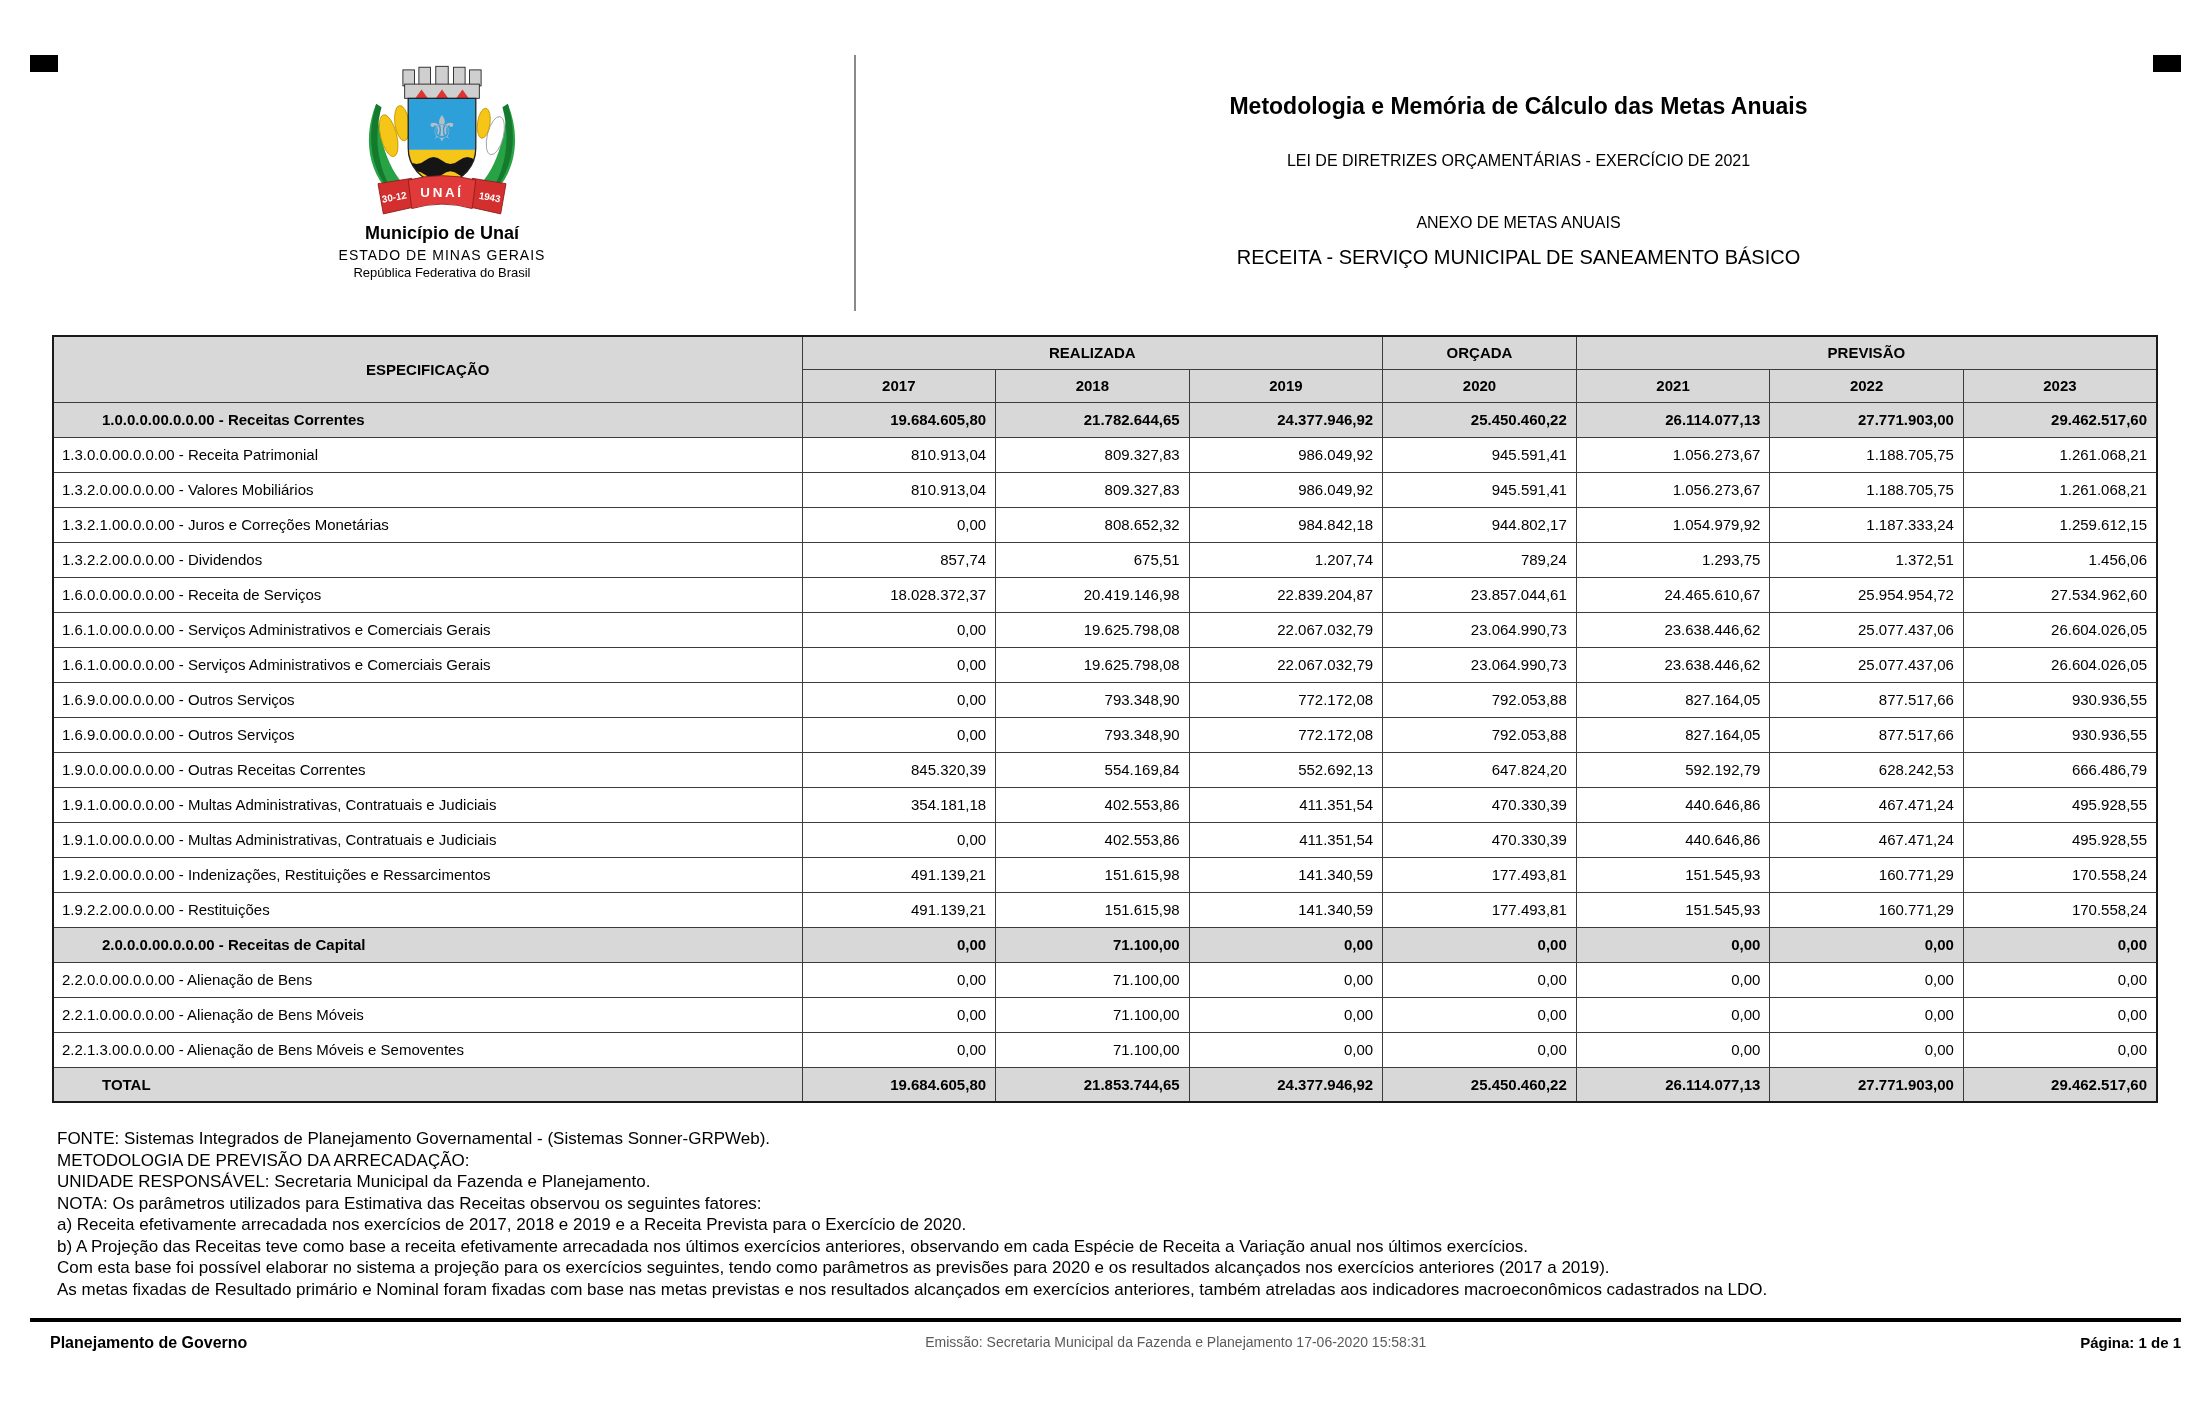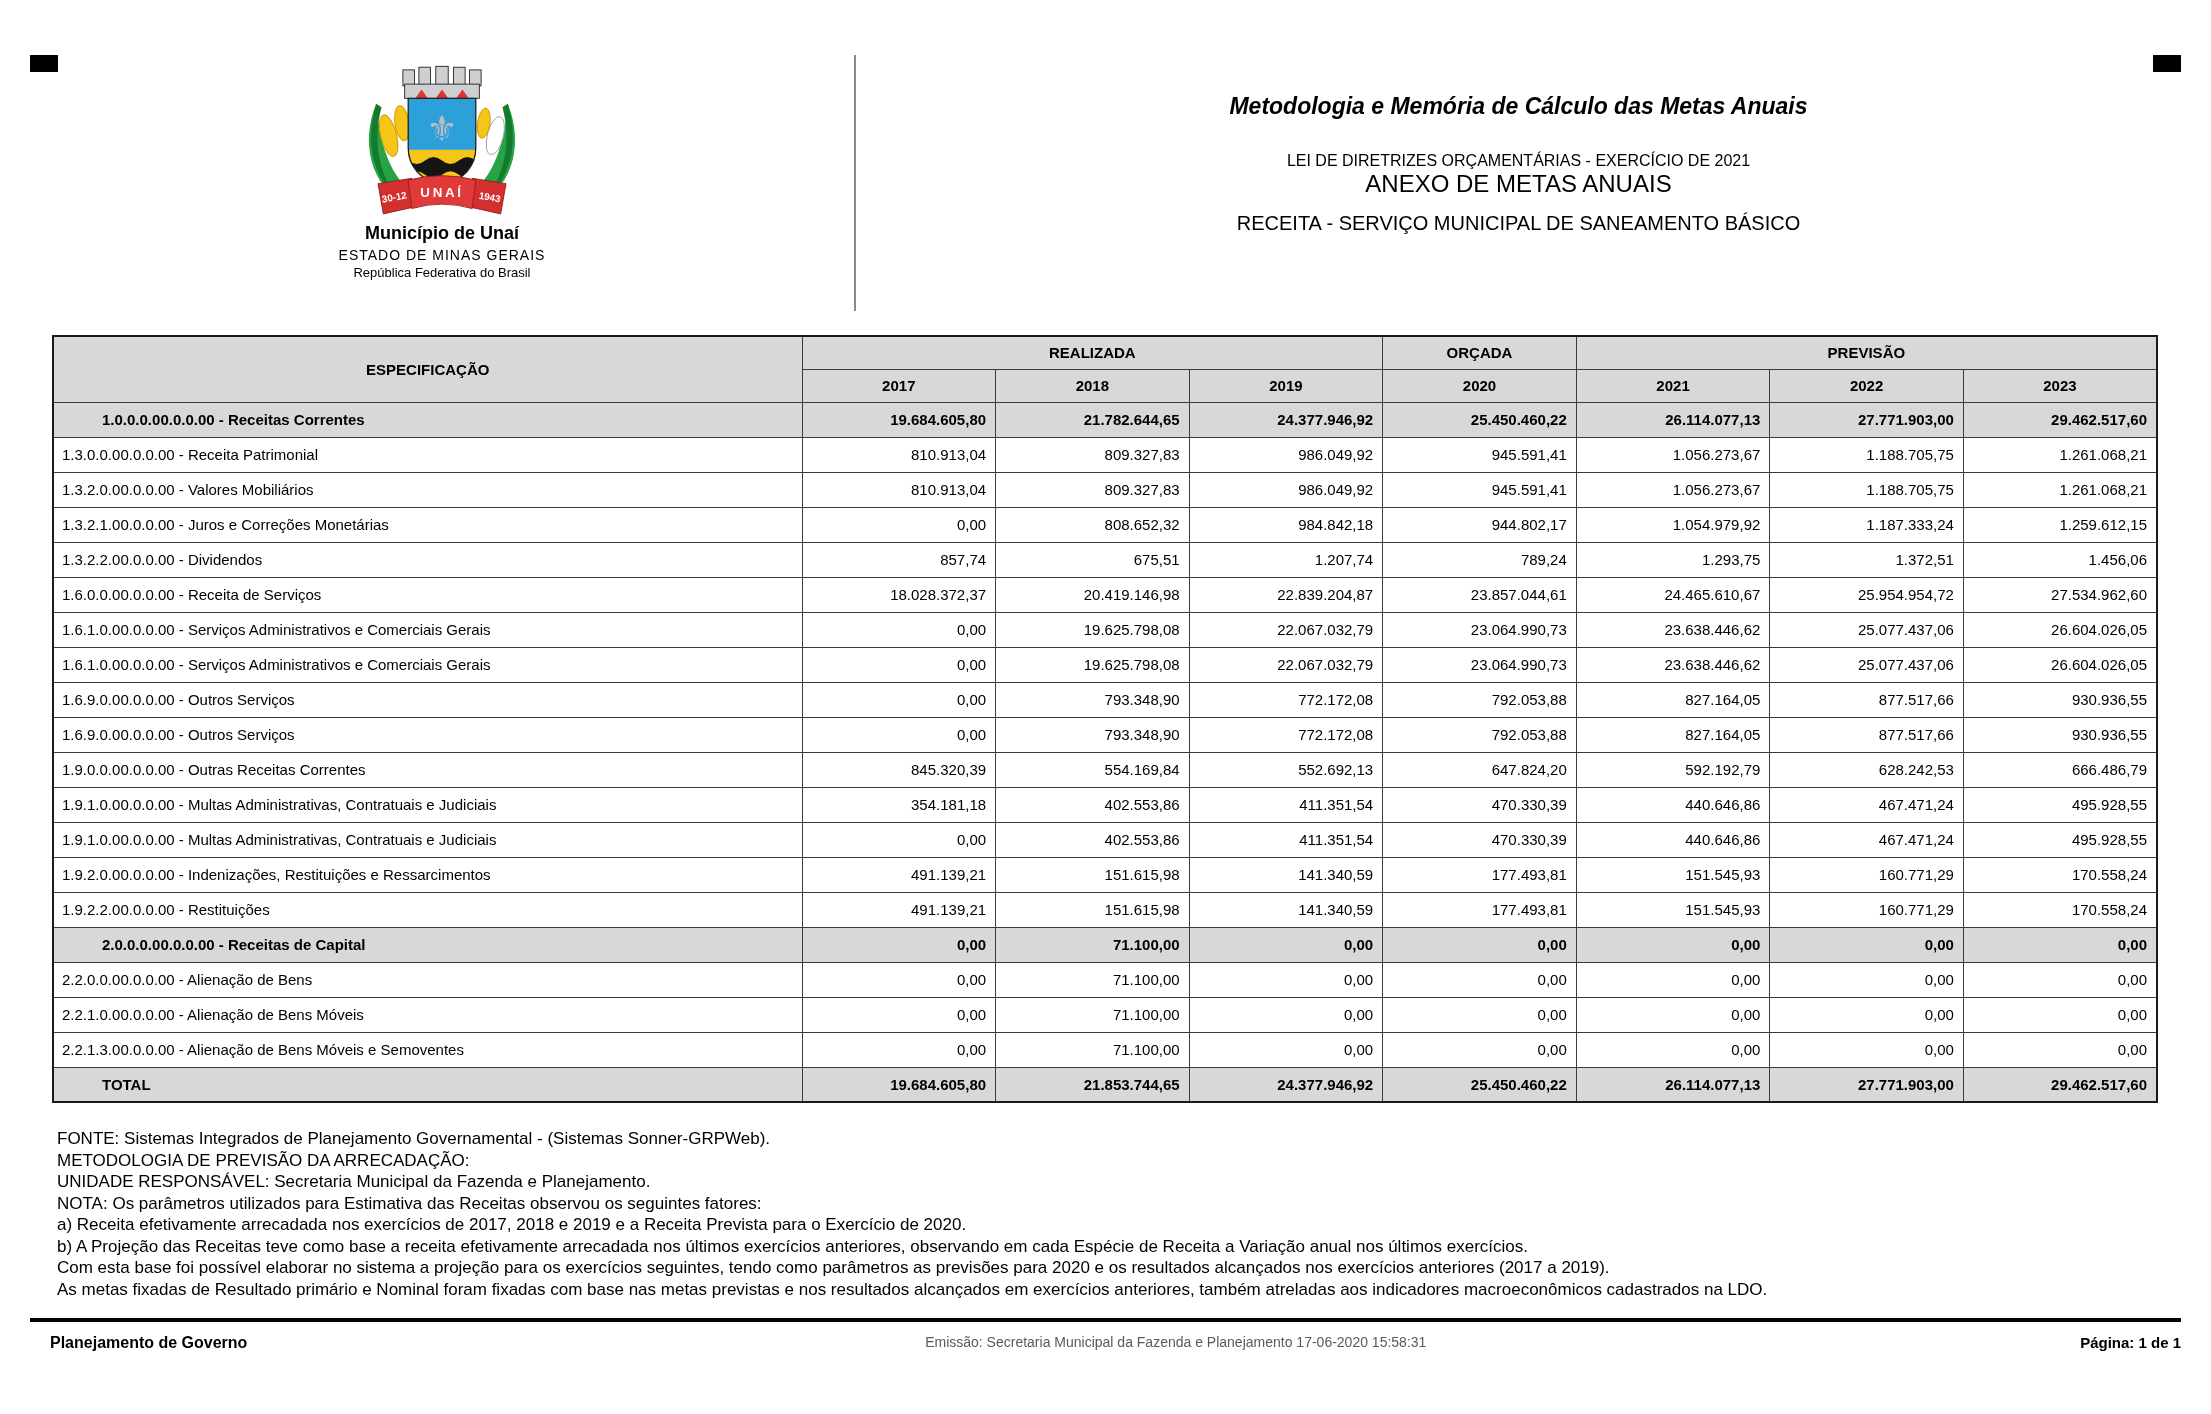--- a/index.html
+++ b/index.html
@@ -22,23 +22,23 @@
   }
   .header-left {
     width:826px; border-right:2px solid #8a8a8a;
     display:flex; flex-direction:column; align-items:center; padding-top:6px;
   }
   .muni-name    { font-weight:bold; font-size:18px; margin-top:2px; }
   .muni-state   { font-size:14px; letter-spacing:1px; margin-top:3px; }
   .muni-country { font-size:13px; margin-top:2px; }
 
   .header-right { flex:1; display:flex; flex-direction:column; align-items:center; }
-  .doc-title    { font-size:23px; font-weight:bold; margin-top:38px;font-style:italic; }
+  .doc-title    { font-size:23px; font-weight:bold; margin-top:38px; }
   .doc-subtitle { font-size:16px; margin-top:32px; }
-  .doc-annex    { font-size:24px; }
+  .doc-annex    { font-size:16px; margin-top:44px; }
   .doc-annex2   { font-size:20px; margin-top:14px; }
 
   table.data-table {
     position:absolute; left:52px; top:335px; width:2106px;
     border-collapse:collapse; table-layout:fixed;
     font-size:15px; border:2px solid #1a1a1a;
   }
   .data-table th, .data-table td {
     border:1px solid #3c3c3c; overflow:hidden; white-space:nowrap;
   }

